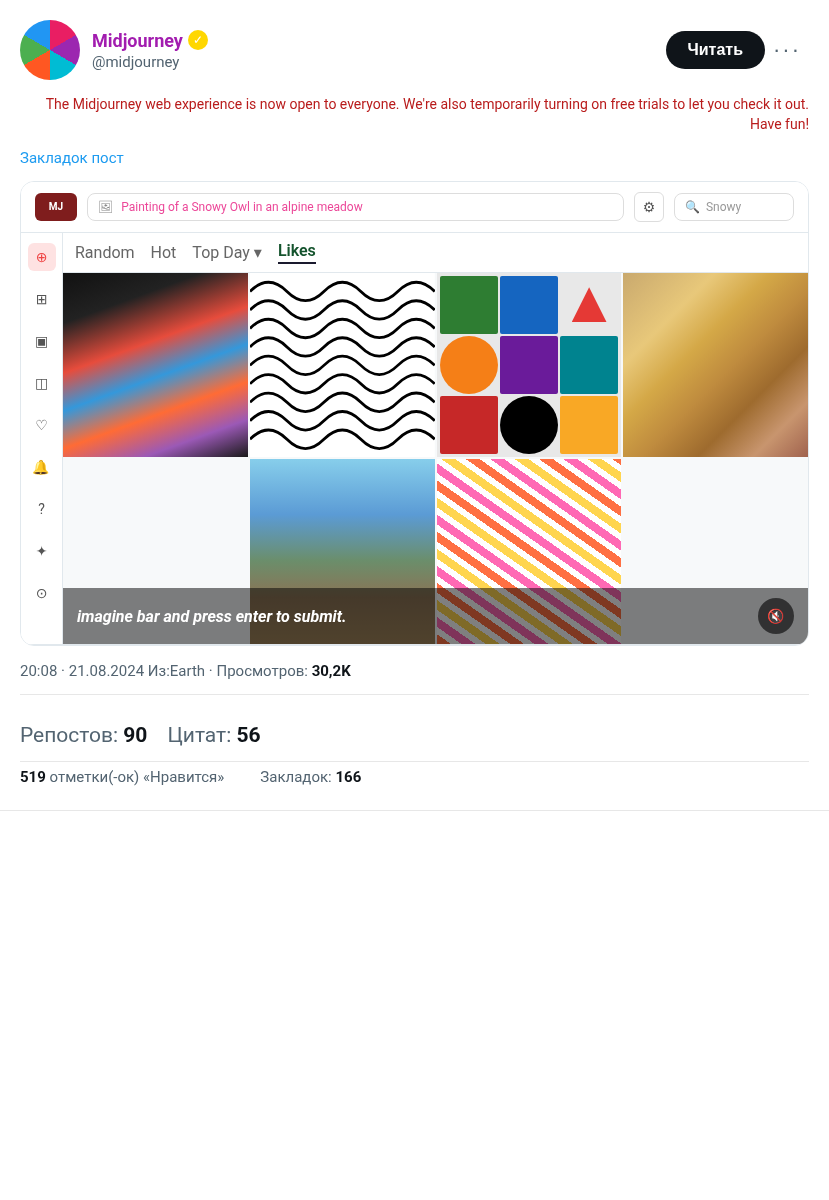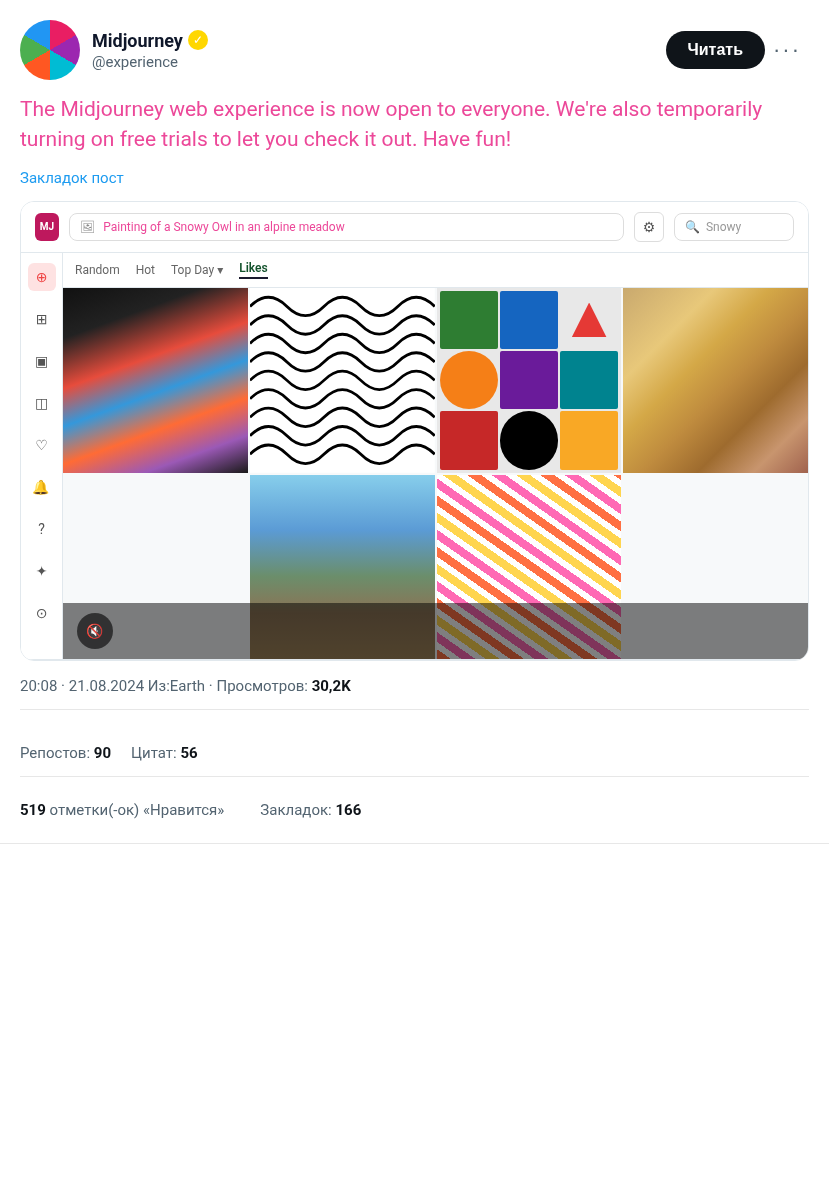--- a/index.html
+++ b/index.html
@@ -52,21 +52,21 @@
       gap: 2px;
     }
     .user-name-row {
       display: flex;
       align-items: center;
       gap: 5px;
     }
     .user-name {
       font-size: 18px;
       font-weight: 700;
-      color: #0f172a;
+      color: #a21caf;
     }
     .verified-badge {
       width: 20px;
       height: 20px;
       background: #ffd700;
       border-radius: 50%;
       display: inline-flex;
       align-items: center;
       justify-content: center;
       font-size: 12px;
@@ -94,24 +94,25 @@
       background: none;
       border: none;
       cursor: pointer;
       color: #536471;
       font-size: 22px;
       padding: 4px 8px;
       letter-spacing: 2px;
     }
     
     .tweet-text {
-      font-size: 21px;
+      font-size: 14px;
       line-height: 1.45;
-      color: #ec4899;
+      color: #b91c1c;
       margin-bottom: 14px;
+      text-align: right;
     }
     
     .translate-link {
       color: #1d9bf0;
       font-size: 15px;
       text-decoration: none;
       display: block;
       margin-bottom: 14px;
       cursor: pointer;
     }
@@ -129,23 +130,23 @@
     }
     .mj-toolbar {
       display: flex;
       align-items: center;
       padding: 10px 14px;
       background: #fff;
       border-bottom: 1px solid #e1e8ed;
       gap: 10px;
     }
     .mj-logo {
-      width: 24px;
+      width: 42px;
       height: 28px;
-      background: #be185d;
+      background: #7f1d1d;
       border-radius: 6px;
       display: flex;
       align-items: center;
       justify-content: center;
       color: #fff;
       font-size: 10px;
       font-weight: 700;
       flex-shrink: 0;
     }
     .mj-search-bar {
@@ -232,21 +233,21 @@
     }
     .mj-tabs {
       display: flex;
       align-items: center;
       padding: 8px 12px;
       gap: 16px;
       background: #fff;
       border-bottom: 1px solid #e1e8ed;
     }
     .mj-tab {
-      font-size: 12px;
+      font-size: 16px;
       color: #666;
       cursor: pointer;
     }
     .mj-tab.active {
       color: #14532d;
       font-weight: 600;
       border-bottom: 2px solid #1a1a2e;
       padding-bottom: 2px;
     }
     .mj-tab-dropdown {
@@ -301,36 +302,36 @@
       display: flex;
       align-items: center;
       justify-content: center;
       color: #fff;
       font-size: 14px;
     }
     
     .tweet-meta {
       font-size: 15px;
       color: #536471;
-      margin-bottom: 20px;
+      margin-bottom: 14px;
       padding-bottom: 14px;
       border-bottom: 1px solid #e7e7e7;
     }
     .tweet-meta strong {
       color: #0f1419;
       font-weight: 700;
     }
     .tweet-stats {
       display: flex;
       gap: 20px;
-      font-size: 15px;
+      font-size: 21px;
       color: #536471;
       padding: 14px 0;
       border-bottom: 1px solid #e7e7e7;
-      margin-bottom: 24px;
+      margin-bottom: 6px;
     }
     .tweet-stats strong {
       color: #0f1419;
       font-weight: 700;
     }
     .tweet-likes-row {
       display: flex;
       gap: 36px;
       font-size: 15px;
       color: #536471;
@@ -349,21 +350,21 @@
   <div class="tweet-header">
     <div class="tweet-header-left">
       <div class="avatar">
         <div class="avatar-inner"></div>
       </div>
       <div class="user-info">
         <div class="user-name-row">
           <span class="user-name">Midjourney</span>
           <span class="verified-badge">✓</span>
         </div>
-        <span class="user-handle">@experience</span>
+        <span class="user-handle">@midjourney</span>
       </div>
     </div>
     <div class="tweet-header-right">
       <button class="follow-btn">Читать</button>
       <button class="more-btn">···</button>
     </div>
   </div>
 
   <p class="tweet-text">The Midjourney web experience is now open to everyone. We're also temporarily turning on free trials to let you check it out. Have fun!</p>
 
@@ -452,20 +453,21 @@
 
             <div class="mj-grid-item">
               <div style="width:100%;height:100%;background:linear-gradient(180deg, #87ceeb 0%, #5b9bd5 30%, #6b8e6b 55%, #8b7355 75%, #a0855a 100%);"></div>
             </div>
 
             <div class="mj-grid-item">
               <div style="width:100%;height:100%;background:repeating-linear-gradient(35deg, #ff7043 0px, #ff7043 8px, #fff 8px, #fff 14px, #ff69b4 14px, #ff69b4 22px, #fff 22px, #fff 28px, #ffd54f 28px, #ffd54f 36px, #fff 36px, #fff 42px);"></div>
             </div>
           </div>
               <div class="mj-overlay" style="position: absolute; background: rgba(0, 0, 0, 0.5); display: flex; align-items: center; justify-content: space-between; padding: 10px 14px; bottom: 0px; left: 0px; right: 0px;">
+              <span class="mj-overlay-text">imagine bar and press enter to submit.</span>
               <div class="mj-mute-btn">🔇</div>
             </div>
             </div>
 
         </div>
       </div>
     </div>
   </div>
 
   <div class="tweet-meta">

